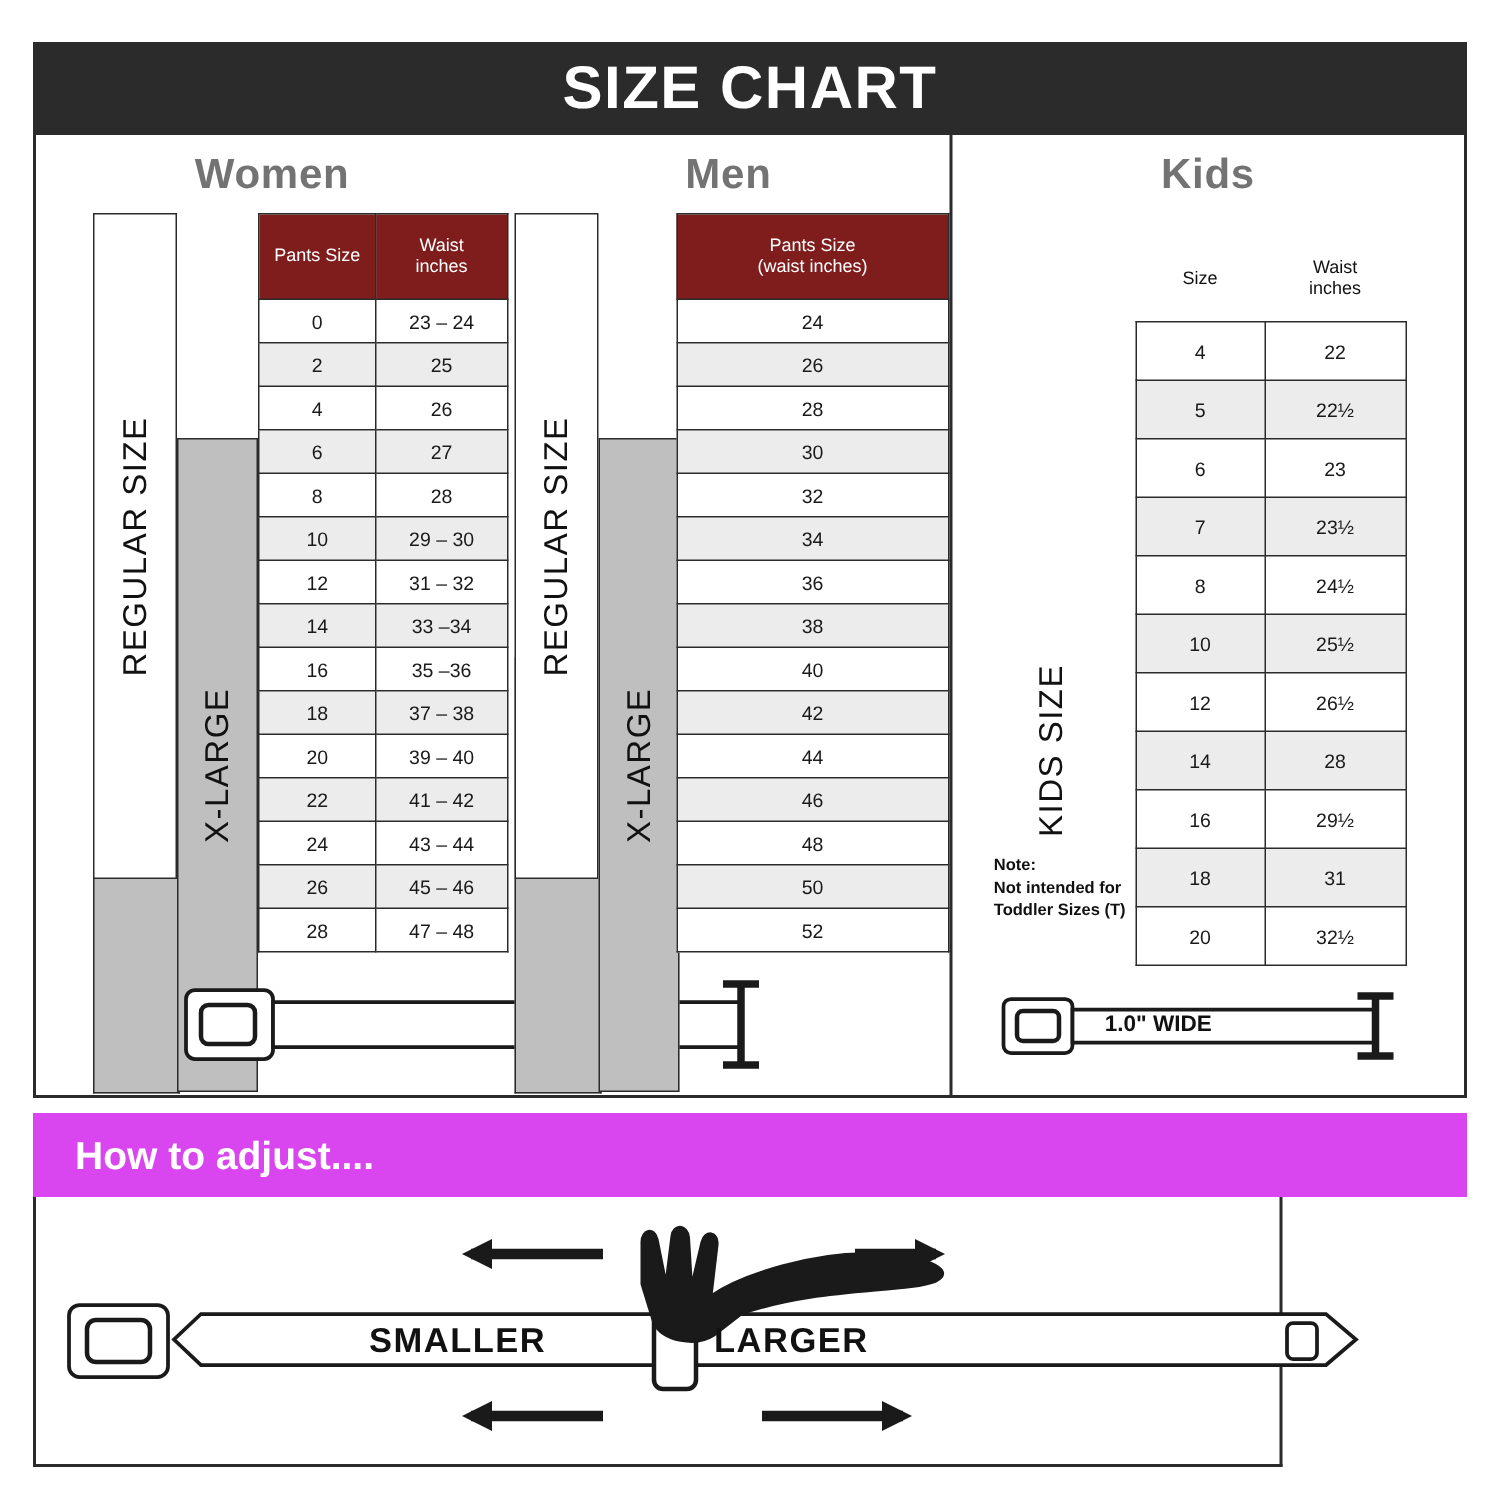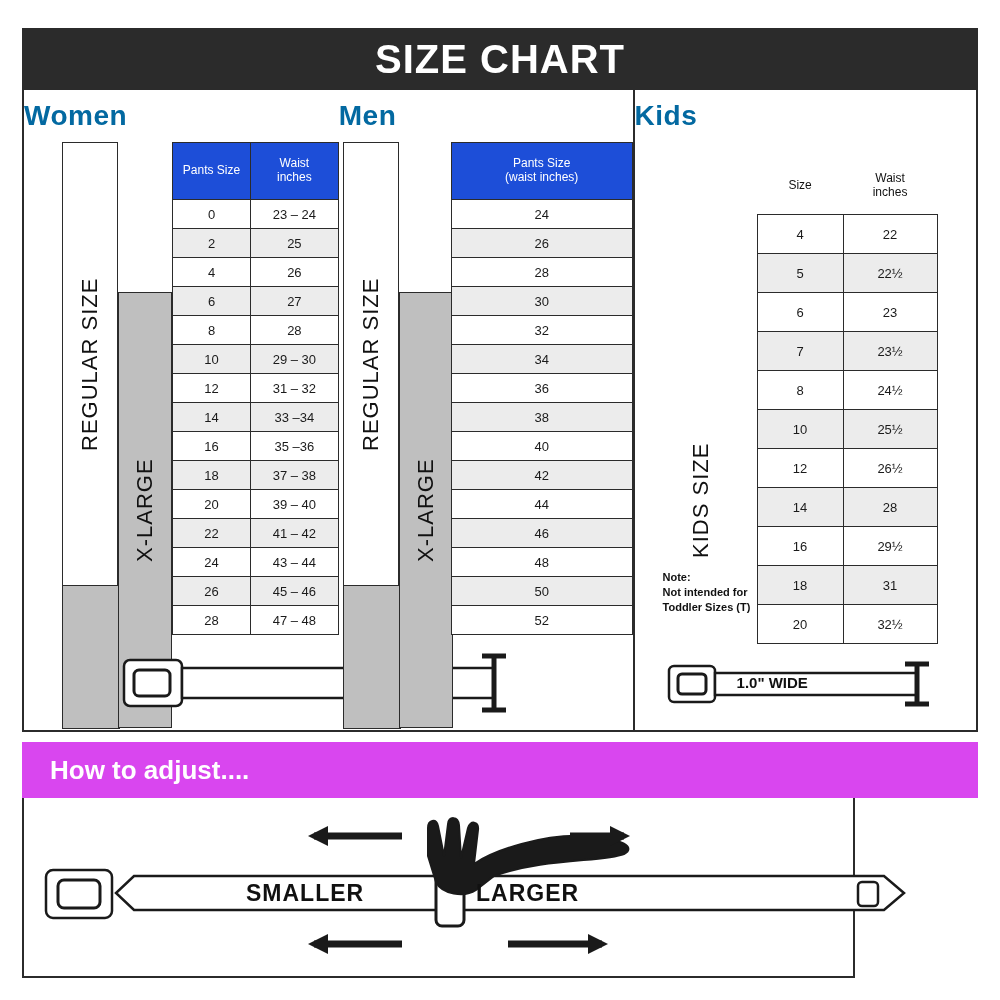--- a/index.html
+++ b/index.html
@@ -52,42 +52,43 @@
   }
   .col {
     position: relative;
     box-sizing: border-box;
   }
   .col-women { width: 330px; }
   .col-men   { width: 308px; }
   .col-kids  { width: 360px; border-left: 2px solid #2b2b2b; }
 
   .col-heading {
-    color: #0369a1;
+    text-align: center;
+    color: #737373;
     font-size: 28px;
     font-weight: bold;
     margin-top: 10px;
     letter-spacing: 0.5px;
   }
   table.size {
     border-collapse: collapse;
     font-size: 13px;
     color: #1a1a1a;
   }
   table.size td, table.size th {
     border: 1px solid #2b2b2b;
     text-align: center;
     padding: 0;
     height: 28px;
     background: #ffffff;
     font-weight: normal;
   }
   table.size tr.alt td { background: #ececec; }
   table.size thead th {
-    background: #1d4ed8;
+    background: #7f1d1d;
     color: #ffffff;
     font-size: 12px;
     height: 56px;
     line-height: 1.15;
     padding: 0 4px;
     border: 1px solid #2b2b2b;
   }
   
   .vlabel {
     position: absolute;

